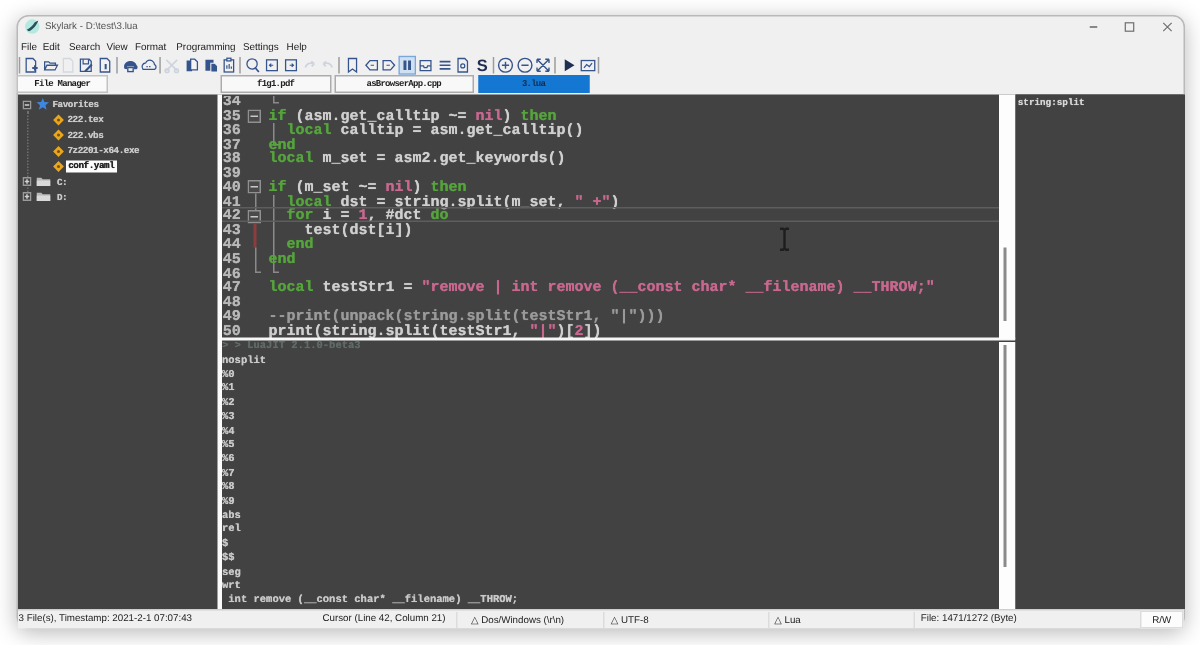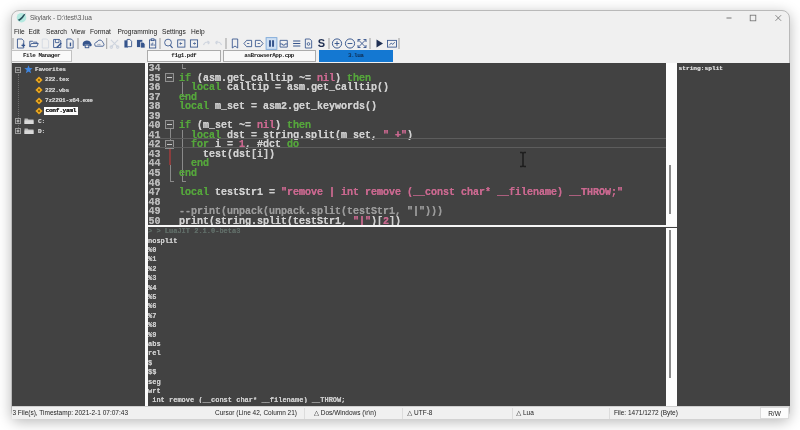--- a/index.html
+++ b/index.html
@@ -308,21 +308,21 @@
 <span> </span>
 <span><span class="k">if</span> (m_set ~= <span class="s">nil</span>) <span class="k">then</span></span>
 <span>  <span class="k">local</span> dst = string.split(m_set, <span class="s">" +"</span>)</span>
 <span>  <span class="k">for</span> i = <span class="s">1</span>, #dct <span class="k">do</span></span>
 <span>    test(dst[i])</span>
 <span>  <span class="k">end</span></span>
 <span><span class="k">end</span></span>
 <span> </span>
 <span><span class="k">local</span> testStr1 = <span class="s">"remove | int remove (__const char* __filename) __THROW;"</span></span>
 <span> </span>
-<span class="c">--print(unpack(unpack.split(testStr1, "|")))</span>
+<span class="c">--print(unpack(string.split(testStr1, "|")))</span>
 <span>print(string.split(testStr1, <span class="s">"|"</span>)[<span class="s">2</span>])</span></div>
   </div>
 
   <div class="abs" style="left:147.5px;top:137.7px;width:518px;height:9.9px;border-top:1px solid #5d5d5d;border-bottom:1px solid #5d5d5d;box-sizing:border-box;"></div>
 
   <svg class="abs" style="left:517px;top:151px" width="12" height="17" viewBox="0 0 12 17">
     <path d="M3 1.5 L5 1.5 L6 2.5 L7 1.5 L9 1.5 M6 2.5 L6 14.5 M3 15.5 L5 15.5 L6 14.5 L7 15.5 L9 15.5" stroke="#1e1e1e" stroke-width="1.6" fill="none"></path>
   </svg>
 
   <div class="abs" style="left:147.5px;top:225.3px;width:529px;height:2.2px;background:#f6f6f6"></div>

